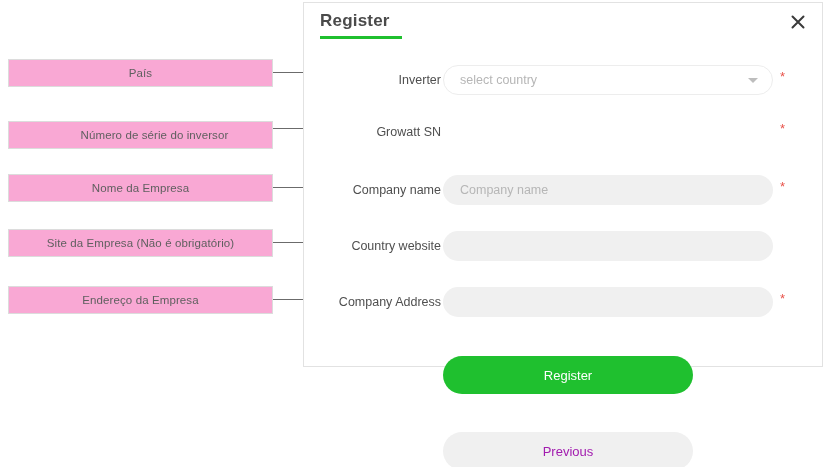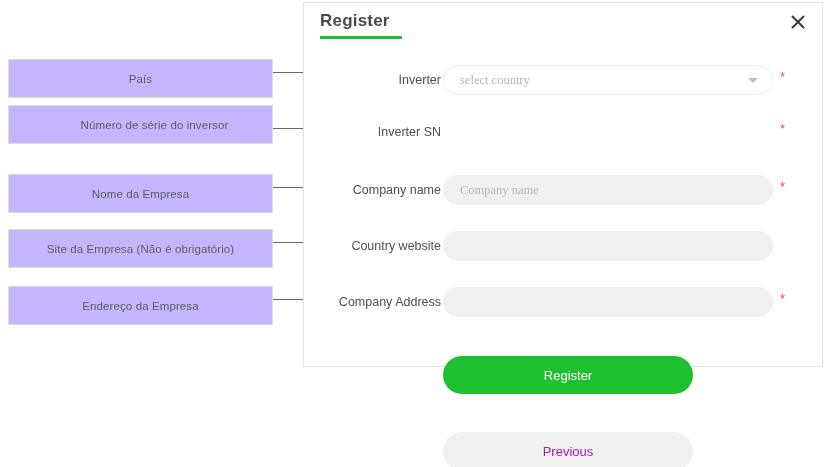--- a/index.html
+++ b/index.html
@@ -14,24 +14,24 @@
     overflow: hidden;
     font-family: "Liberation Sans", sans-serif;
     -webkit-font-smoothing: antialiased;
   }
 
   
   .annotation-box {
     position: absolute;
     left: 8px;
     width: 265px;
-    height: 39px;
+    height: 28px;
     box-sizing: border-box;
     border: 1px solid #dcdcdc;
-    background: #c4b5fd;
+    background: #f9a8d4;
     display: flex;
     align-items: center;
     justify-content: center;
     font-size: 11.5px;
     color: #5f5f5f;
     letter-spacing: .1px;
   }
 
   .connector {
     position: absolute;
@@ -124,21 +124,20 @@
     left: 139px;
     top: 0;
     width: 330px;
     height: 30px;
     box-sizing: border-box;
     border-radius: 16px;
     background: #f0f0f0;
     border: 1px solid transparent;
     display: flex;
     align-items: center;
-    font-family: Liberation Serif, serif;
   }
   .field-control.select-style {
     background: #ffffff;
     border: 1px solid #ededed;
   }
   .field-text {
     font-size: 12.5px;
     color: #b6b6b6;
     padding-left: 16px;
     white-space: nowrap;
@@ -191,21 +190,21 @@
 <body>
 
 <div id="annotation-layer">
     <div class="annotation-box" style="top: 59px;">
       <span>País</span>
     </div>
     <div class="connector" style="top: 68px; width: 113px;">
       <div class="line" style="width: 107px;"></div>
       <div class="head" style="left: 107px;"></div>
     </div>
-    <div class="annotation-box" style="top: 105px; padding-left: 28px;">
+    <div class="annotation-box" style="top: 121px; padding-left: 28px;">
       <span>Número de série do inversor</span>
     </div>
     <div class="connector" style="top: 124px; width: 86px;">
       <div class="line" style="width: 80px;"></div>
       <div class="head" style="left: 80px;"></div>
     </div>
     <div class="annotation-box" style="top: 174px;">
       <span>Nome da Empresa</span>
     </div>
     <div class="connector" style="top: 183px; width: 80px;">
@@ -242,21 +241,21 @@
   <div id="form-layer">
       <div class="form-row" style="top: 62px;">
         <div class="field-label">Inverter</div>
         <div class="field-control select-style">
           <div class="field-text">select country</div>
           <div class="chevron-down-icon"></div>
         </div>
         <div class="required-mark">*</div>
       </div>
       <div class="form-row" style="top: 114px;">
-        <div class="field-label">Inverter SN</div>
+        <div class="field-label">Growatt SN</div>
         <div class="required-mark">*</div>
       </div>
       <div class="form-row" style="top: 172px;">
         <div class="field-label">Company name</div>
         <div class="field-control">
           <div class="field-text">Company name</div>
         </div>
         <div class="required-mark">*</div>
       </div>
       <div class="form-row" style="top: 228px;">

